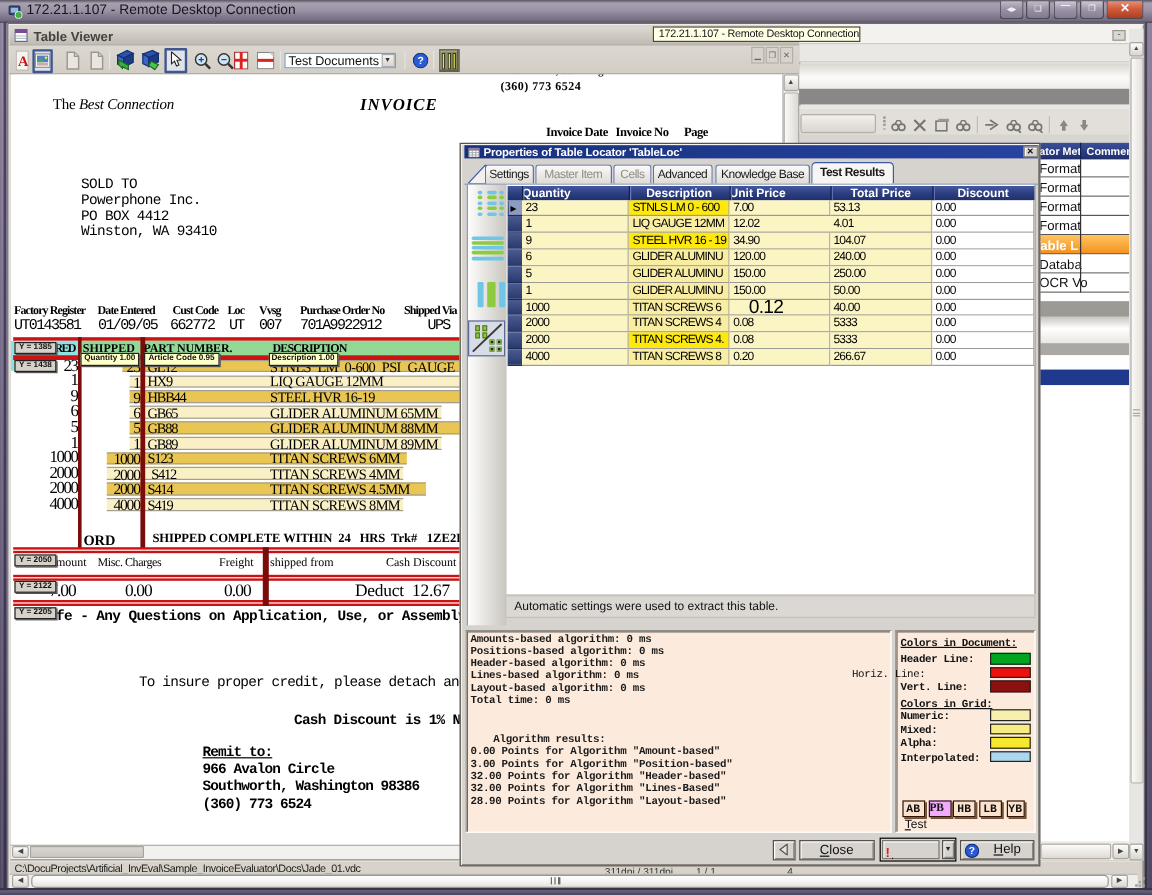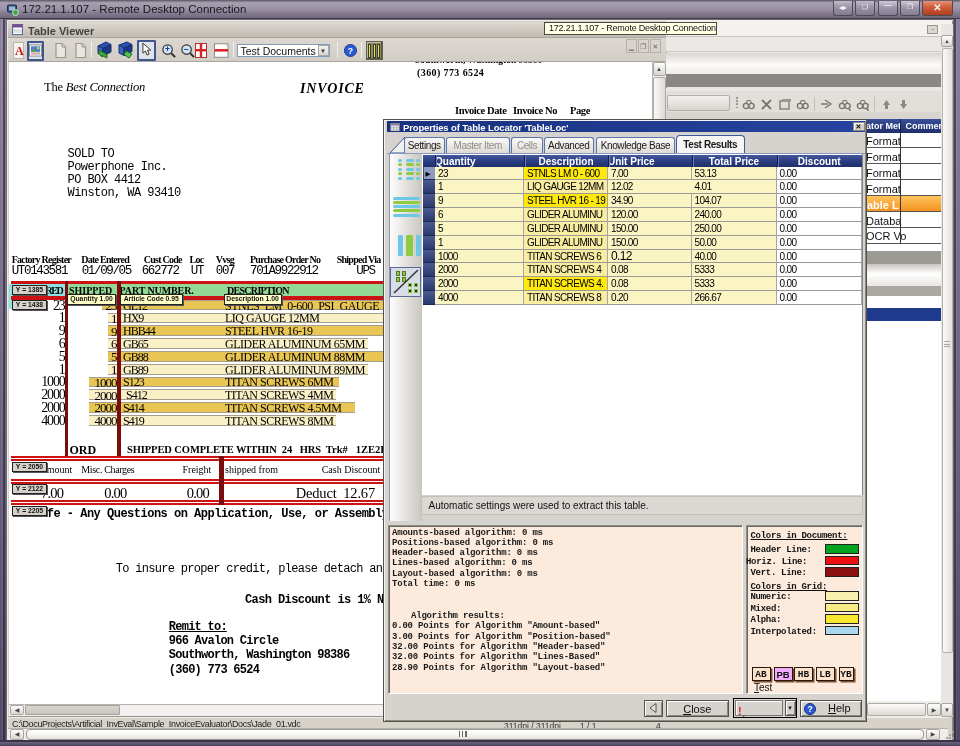--- a/index.html
+++ b/index.html
@@ -450,21 +450,21 @@
 <div style="left:775.5px;top:220.95999999999998px;width:85.5px;height:13.84px;background:#ffffff;border-bottom:1px solid #9c9a96;border-right:1px solid #a8a6a0;font-size:10px;letter-spacing:-0.65px;color:#000;line-height:13.84px;padding-left:3px;white-space:pre;overflow:hidden">0.00</div>
 <div style="left:422px;top:234.8px;width:12px;height:13.84px;background:linear-gradient(180deg,#4b5b90,#2a3a6e);border-bottom:1px solid #1c2a58"></div>
 <div style="left:434px;top:234.8px;width:89px;height:13.84px;background:#fbf4c3;border-bottom:1px solid #9c9a96;border-right:1px solid #a8a6a0;font-size:10px;letter-spacing:-0.65px;color:#000;line-height:13.84px;padding-left:3px;white-space:pre;overflow:hidden">1</div>
 <div style="left:523px;top:234.8px;width:84px;height:13.84px;background:#f8eda0;border-bottom:1px solid #9c9a96;border-right:1px solid #a8a6a0;font-size:10px;letter-spacing:-0.65px;color:#000;line-height:13.84px;padding-left:3px;white-space:pre;overflow:hidden">GLIDER ALUMINU</div>
 <div style="left:607px;top:234.8px;width:83.5px;height:13.84px;background:#fbf4c3;border-bottom:1px solid #9c9a96;border-right:1px solid #a8a6a0;font-size:10px;letter-spacing:-0.65px;color:#000;line-height:13.84px;padding-left:3px;white-space:pre;overflow:hidden">150.00</div>
 <div style="left:690.5px;top:234.8px;width:85.0px;height:13.84px;background:#fbf4c3;border-bottom:1px solid #9c9a96;border-right:1px solid #a8a6a0;font-size:10px;letter-spacing:-0.65px;color:#000;line-height:13.84px;padding-left:3px;white-space:pre;overflow:hidden">50.00</div>
 <div style="left:775.5px;top:234.8px;width:85.5px;height:13.84px;background:#ffffff;border-bottom:1px solid #9c9a96;border-right:1px solid #a8a6a0;font-size:10px;letter-spacing:-0.65px;color:#000;line-height:13.84px;padding-left:3px;white-space:pre;overflow:hidden">0.00</div>
 <div style="left:422px;top:248.64px;width:12px;height:13.84px;background:linear-gradient(180deg,#4b5b90,#2a3a6e);border-bottom:1px solid #1c2a58"></div>
 <div style="left:434px;top:248.64px;width:89px;height:13.84px;background:#fbf4c3;border-bottom:1px solid #9c9a96;border-right:1px solid #a8a6a0;font-size:10px;letter-spacing:-0.65px;color:#000;line-height:13.84px;padding-left:3px;white-space:pre;overflow:hidden">1000</div>
 <div style="left:523px;top:248.64px;width:84px;height:13.84px;background:#f8eda0;border-bottom:1px solid #9c9a96;border-right:1px solid #a8a6a0;font-size:10px;letter-spacing:-0.65px;color:#000;line-height:13.84px;padding-left:3px;white-space:pre;overflow:hidden">TITAN SCREWS 6</div>
-<div style="left:607px;top:248.64px;width:83.5px;height:13.84px;background:#fbf4c3;border-bottom:1px solid #9c9a96;border-right:1px solid #a8a6a0;font-size:12px;letter-spacing:-0.65px;color:#000;line-height:13.84px;padding-left:3px;white-space:pre;overflow:hidden">0.12</div>
+<div style="left:607px;top:248.64px;width:83.5px;height:13.84px;background:#fbf4c3;border-bottom:1px solid #9c9a96;border-right:1px solid #a8a6a0;font-size:16px;letter-spacing:-0.65px;color:#000;line-height:13.84px;padding-left:16px;white-space:pre;overflow:hidden">0.12</div>
 <div style="left:690.5px;top:248.64px;width:85.0px;height:13.84px;background:#fbf4c3;border-bottom:1px solid #9c9a96;border-right:1px solid #a8a6a0;font-size:10px;letter-spacing:-0.65px;color:#000;line-height:13.84px;padding-left:3px;white-space:pre;overflow:hidden">40.00</div>
 <div style="left:775.5px;top:248.64px;width:85.5px;height:13.84px;background:#ffffff;border-bottom:1px solid #9c9a96;border-right:1px solid #a8a6a0;font-size:10px;letter-spacing:-0.65px;color:#000;line-height:13.84px;padding-left:3px;white-space:pre;overflow:hidden">0.00</div>
 <div style="left:422px;top:262.48px;width:12px;height:13.84px;background:linear-gradient(180deg,#4b5b90,#2a3a6e);border-bottom:1px solid #1c2a58"></div>
 <div style="left:434px;top:262.48px;width:89px;height:13.84px;background:#fbf4c3;border-bottom:1px solid #9c9a96;border-right:1px solid #a8a6a0;font-size:10px;letter-spacing:-0.65px;color:#000;line-height:13.84px;padding-left:3px;white-space:pre;overflow:hidden">2000</div>
 <div style="left:523px;top:262.48px;width:84px;height:13.84px;background:#f8eda0;border-bottom:1px solid #9c9a96;border-right:1px solid #a8a6a0;font-size:10px;letter-spacing:-0.65px;color:#000;line-height:13.84px;padding-left:3px;white-space:pre;overflow:hidden">TITAN SCREWS 4</div>
 <div style="left:607px;top:262.48px;width:83.5px;height:13.84px;background:#fbf4c3;border-bottom:1px solid #9c9a96;border-right:1px solid #a8a6a0;font-size:10px;letter-spacing:-0.65px;color:#000;line-height:13.84px;padding-left:3px;white-space:pre;overflow:hidden">0.08</div>
 <div style="left:690.5px;top:262.48px;width:85.0px;height:13.84px;background:#fbf4c3;border-bottom:1px solid #9c9a96;border-right:1px solid #a8a6a0;font-size:10px;letter-spacing:-0.65px;color:#000;line-height:13.84px;padding-left:3px;white-space:pre;overflow:hidden">5333</div>
 <div style="left:775.5px;top:262.48px;width:85.5px;height:13.84px;background:#ffffff;border-bottom:1px solid #9c9a96;border-right:1px solid #a8a6a0;font-size:10px;letter-spacing:-0.65px;color:#000;line-height:13.84px;padding-left:3px;white-space:pre;overflow:hidden">0.00</div>
 <div style="left:422px;top:276.32px;width:12px;height:13.84px;background:linear-gradient(180deg,#4b5b90,#2a3a6e);border-bottom:1px solid #1c2a58"></div>
 <div style="left:434px;top:276.32px;width:89px;height:13.84px;background:#fbf4c3;border-bottom:1px solid #9c9a96;border-right:1px solid #a8a6a0;font-size:10px;letter-spacing:-0.65px;color:#000;line-height:13.84px;padding-left:3px;white-space:pre;overflow:hidden">2000</div>
@@ -490,35 +490,35 @@
 <div class="mon nw" style="left:410px;top:610.0px;font-size:9px;letter-spacing:-0.2px;font-weight:bold;color:#1a1a1a">Algorithm results:</div>
 <div class="mon nw" style="left:391px;top:620.3px;font-size:9px;letter-spacing:-0.2px;font-weight:bold;color:#1a1a1a">0.00 Points for Algorithm "Amount-based"</div>
 <div class="mon nw" style="left:391px;top:630.6px;font-size:9px;letter-spacing:-0.2px;font-weight:bold;color:#1a1a1a">3.00 Points for Algorithm "Position-based"</div>
 <div class="mon nw" style="left:391px;top:640.9px;font-size:9px;letter-spacing:-0.2px;font-weight:bold;color:#1a1a1a">32.00 Points for Algorithm "Header-based"</div>
 <div class="mon nw" style="left:391px;top:651.2px;font-size:9px;letter-spacing:-0.2px;font-weight:bold;color:#1a1a1a">32.00 Points for Algorithm "Lines-Based"</div>
 <div class="mon nw" style="left:391px;top:661.5px;font-size:9px;letter-spacing:-0.2px;font-weight:bold;color:#1a1a1a">28.90 Points for Algorithm "Layout-based"</div>
 <div style="left:745px;top:523.5px;width:117px;height:169px;background:#fcebdc;border:1px solid #8f8d88;border-right-color:#fff;border-bottom-color:#fff;box-shadow:inset 1px 1px 0 #6a6864"></div>
 <div class="mon nw" style="left:749.5px;top:529.5px;font-size:9px;letter-spacing:-0.3px;font-weight:bold;color:#111"><u>Colors in Document:</u></div>
 <div class="mon nw" style="left:749.5px;top:544px;font-size:9px;letter-spacing:-0.3px;font-weight:bold;color:#111">Header Line:</div>
 <div style="left:824px;top:543px;width:34px;height:9.5px;background:#00a41e;border:1px solid #222"></div>
-<div class="mon nw" style="left:745px;top:555.5px;font-size:9px;letter-spacing:-0.3px;font-weight:bold;color:#111">Horiz. Line:</div>
+<div class="mon nw" style="left:709px;top:555.5px;font-size:9px;letter-spacing:-0.3px;font-weight:normal;color:#111">Horiz. Line:</div>
 <div style="left:824px;top:554.5px;width:34px;height:9.5px;background:#ee0f0f;border:1px solid #222"></div>
 <div class="mon nw" style="left:749.5px;top:567px;font-size:9px;letter-spacing:-0.3px;font-weight:bold;color:#111">Vert. Line:</div>
 <div style="left:824px;top:566px;width:34px;height:9.5px;background:#8b1010;border:1px solid #222"></div>
 <div class="mon nw" style="left:749.5px;top:580.5px;font-size:9px;letter-spacing:-0.3px;font-weight:bold;color:#111"><u>Colors in Grid:</u></div>
 <div class="mon nw" style="left:749.5px;top:591px;font-size:9px;letter-spacing:-0.3px;font-weight:bold;color:#111">Numeric:</div>
 <div style="left:824px;top:590px;width:34px;height:9.5px;background:#f6efae;border:1px solid #222"></div>
 <div class="mon nw" style="left:749.5px;top:602.5px;font-size:9px;letter-spacing:-0.3px;font-weight:bold;color:#111">Mixed:</div>
 <div style="left:824px;top:601.5px;width:34px;height:9.5px;background:#f7ec84;border:1px solid #222"></div>
 <div class="mon nw" style="left:749.5px;top:614px;font-size:9px;letter-spacing:-0.3px;font-weight:bold;color:#111">Alpha:</div>
 <div style="left:824px;top:613px;width:34px;height:9.5px;background:#f7e72e;border:1px solid #222"></div>
 <div class="mon nw" style="left:749.5px;top:625.5px;font-size:9px;letter-spacing:-0.3px;font-weight:bold;color:#111">Interpolated:</div>
 <div style="left:824px;top:624.5px;width:34px;height:9.5px;background:#abd7ee;border:1px solid #222"></div>
 <div style="left:750.5px;top:665.5px;width:19px;height:14px;background:#fbe2cc;border:1px solid #2a160a;box-shadow:1.5px 1.5px 0 #7a5030;font-size:9.5px;font-family:'Liberation Mono',monospace;font-weight:bold;text-align:center;line-height:13px;color:#111">AB</div>
-<div style="left:772.5px;top:665.5px;width:19px;height:14px;background:#f0abfc;border:1px solid #2a160a;box-shadow:1.5px 1.5px 0 #7a5030;font-size:9.5px;font-family:Liberation Sans, sans-serif;font-weight:bold;text-align:center;line-height:13px;color:#111">PB</div>
+<div style="left:772.5px;top:665.5px;width:19px;height:14px;background:#f0abfc;border:1px solid #2a160a;box-shadow:1.5px 1.5px 0 #7a5030;font-size:9.5px;font-family:Liberation Serif, serif;font-weight:bold;text-align:left;line-height:13px;color:#111">PB</div>
 <div style="left:793px;top:665.5px;width:19px;height:14px;background:#fbe2cc;border:1px solid #2a160a;box-shadow:1.5px 1.5px 0 #7a5030;font-size:9.5px;font-family:'Liberation Mono',monospace;font-weight:bold;text-align:center;line-height:13px;color:#111">HB</div>
 <div style="left:814.5px;top:665.5px;width:19px;height:14px;background:#fbe2cc;border:1px solid #2a160a;box-shadow:1.5px 1.5px 0 #7a5030;font-size:9.5px;font-family:'Liberation Mono',monospace;font-weight:bold;text-align:center;line-height:13px;color:#111">LB</div>
 <div style="left:837.5px;top:665.5px;width:15px;height:14px;background:#fbe2cc;border:1px solid #2a160a;box-shadow:1.5px 1.5px 0 #7a5030;font-size:9.5px;font-family:'Liberation Mono',monospace;font-weight:bold;text-align:center;line-height:13px;color:#111">YB</div>
 <div style="left:643px;top:698.5px;width:19px;height:17px;background:#d6d3ce;border:1px solid #55524c;box-shadow:inset 1px 1px 0 #fff,inset -1px -1px 0 #8a8781;"></div>
 <svg style="left:648px;top:702px" width="9" height="10" viewBox="0 0 9 10">
         <path d="M7 0.5 L7 9.5 L1 5 Z" fill="#e6e3dd" stroke="#55524c"></path>
       </svg>
 <div style="left:665px;top:698.5px;width:62.5px;height:17px;background:#d6d3ce;border:1px solid #55524c;box-shadow:inset 1px 1px 0 #fff,inset -1px -1px 0 #8a8781;font-size:11px;text-align:center;line-height:16px;color:#111"><u>C</u>lose</div>
 <div style="left:731.5px;top:697px;width:64px;height:20px;background:transparent;border:1.5px solid #000"></div>
 <div style="left:733.5px;top:699px;width:48px;height:16px;background:#d6d3ce;border:1px solid #7a7771;box-shadow:inset 1px 1px 0 #fff;"></div>

